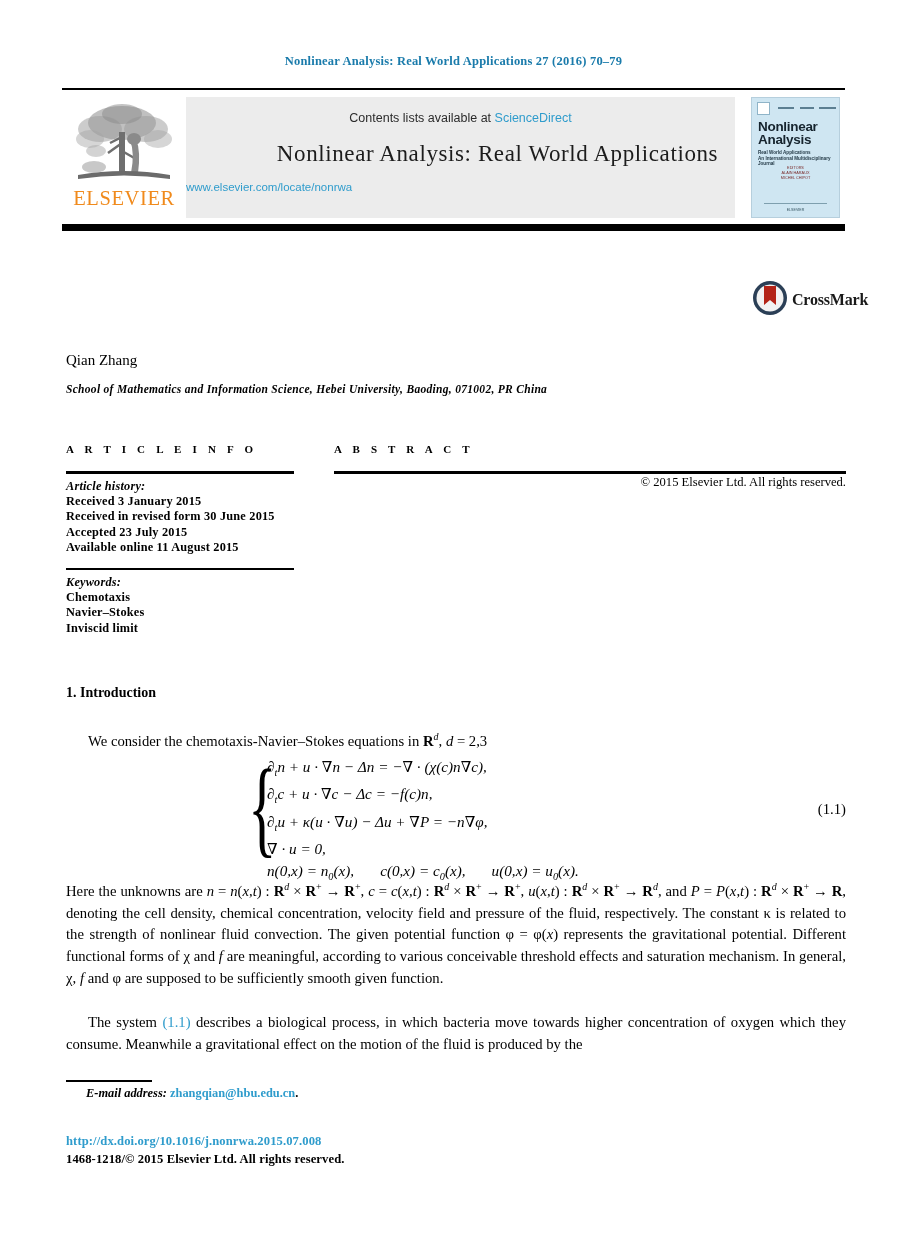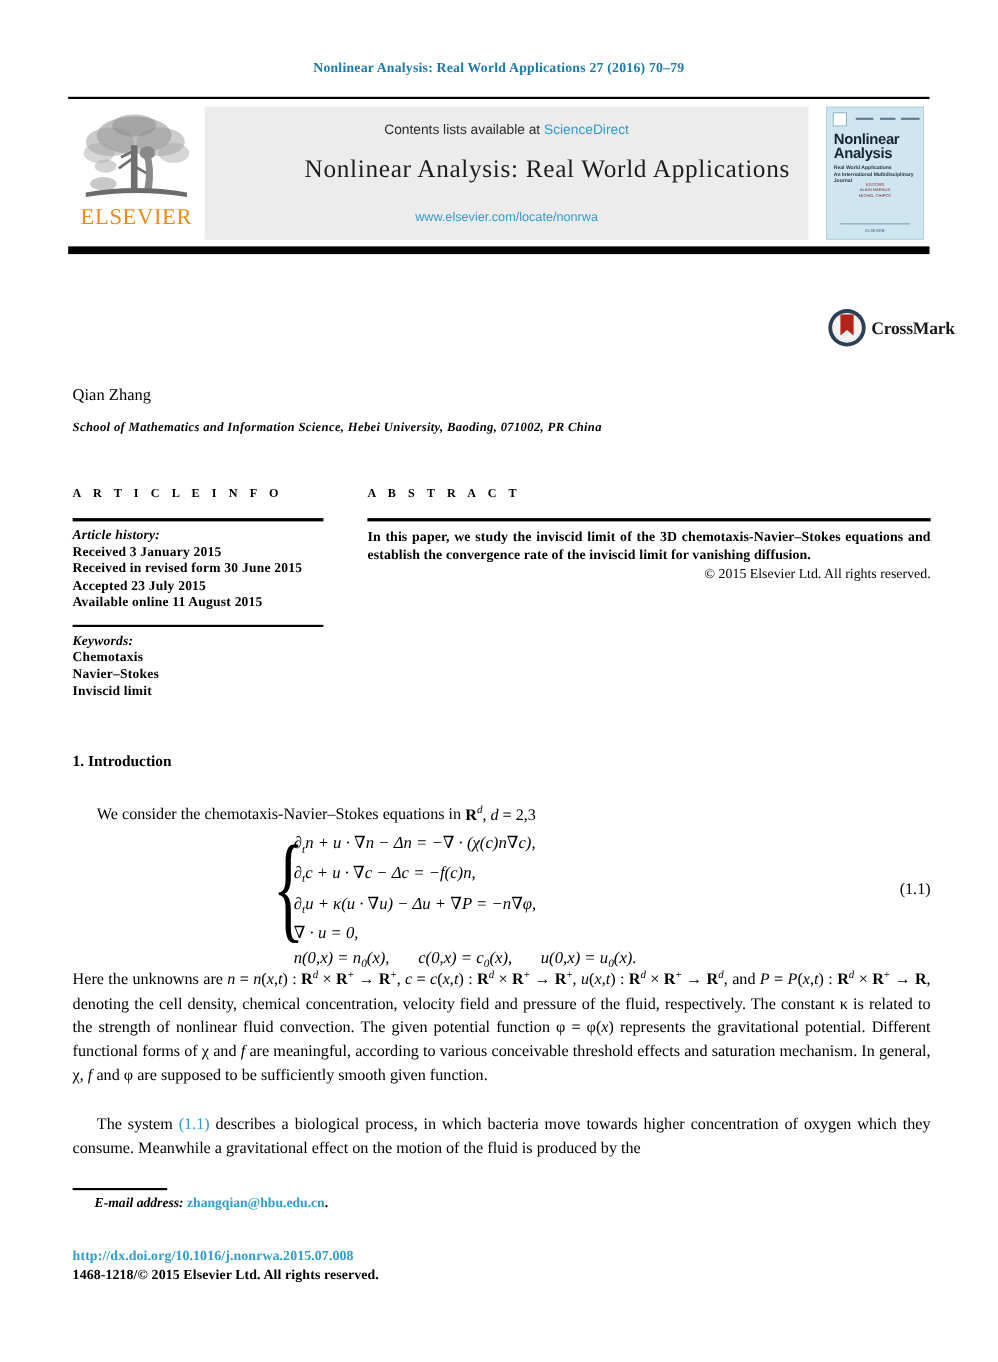--- a/index.html
+++ b/index.html
@@ -73,23 +73,22 @@
     position: absolute;
     left: 0; top: 44px;
     width: 623px;
     text-align: center;
     font-size: 23px;
     color: #1c1c1c;
     letter-spacing: 0.6px;
   }
   .masthead .jurl {
     position: absolute;
-    left: 0; top: 95px;
+    left: 0; top: 84px;
     width: 549px;
-    text-align: center;
     font-size: 11.5px;
     font-family: "Liberation Sans", "DejaVu Sans", sans-serif;
     color: #2f9ccc;
   }
 
   
   .elsevier {
     position: absolute;
     left: 66px; top: 99px;
     width: 116px;
@@ -421,21 +420,20 @@
       <div class="ital">Keywords:</div>
       <div>Chemotaxis</div>
       <div>Navier–Stokes</div>
       <div>Inviscid limit</div>
     </div>
   </div>
 
   <div class="col-abs">
     <div class="sechead">A B S T R A C T</div>
     <div class="hr-blk"></div>
-    <div class="abs-body">In this paper, we study the inviscid limit of the 3D chemotaxis-Navier–Stokes equations and establish the convergence rate of the inviscid limit for vanishing diffusion.</div>
     <div class="abs-copy">© 2015 Elsevier Ltd. All rights reserved.</div>
   </div>
 
   <div class="h1">1. Introduction</div>
 
   <div class="para p-intro">
     <span class="indent"></span><span>We consider the chemotaxis-Navier–Stokes equations in</span>
     <span><span class="bb">R</span><sup><i class="v">d</i></sup>, <i class="v">d</i> = 2,3</span>
   </div>
 

